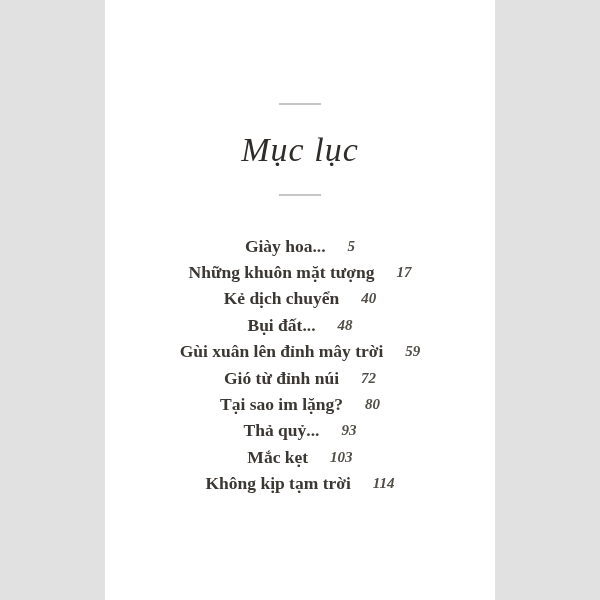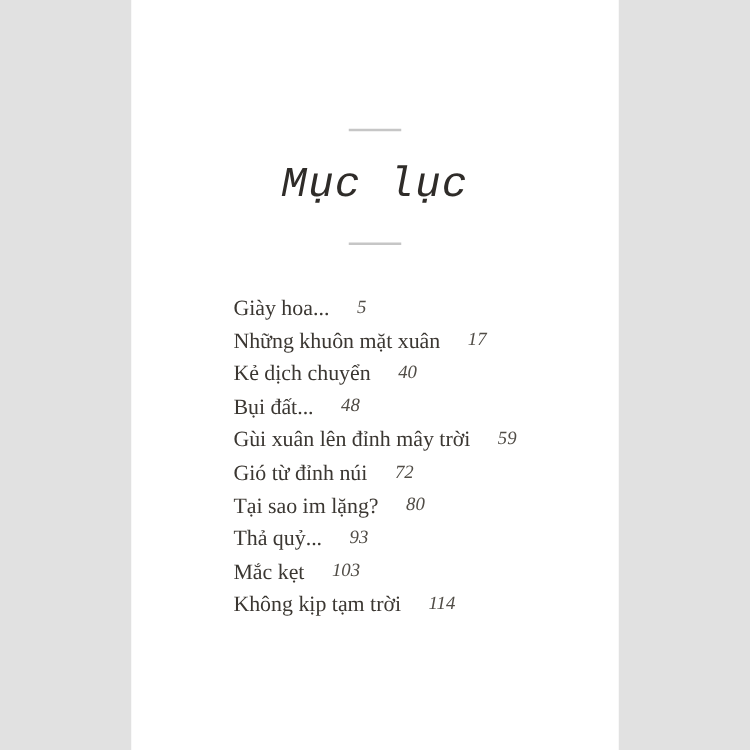--- a/index.html
+++ b/index.html
@@ -31,33 +31,34 @@
     width: 42px;
     height: 2px;
     background: #c6c6c6;
     flex: 0 0 auto;
   }
   .rule-top { margin-top: 103px; }
   .title {
     margin: 0;
     height: 89px;
     line-height: 89px;
-    font-family: Liberation Mono, monospace;
+    font-family: Liberation Serif, serif;
     font-style: italic;
     font-weight: 400;
     font-size: 34px;
     letter-spacing: 1px;
     color: #2f2c29;
     white-space: nowrap;
   }
   .toc {
     margin-top: 37px;
     display: flex;
     flex-direction: column;
-    align-items: flex-start;
+    align-items: center;
+    font-weight: bold;
   }
   .toc-row {
     height: 26.4px;
     display: flex;
     justify-content: center;
     align-items: center;
     gap: 22px;
     white-space: nowrap;
   }
   .toc-title {
@@ -77,21 +78,21 @@
   <div class="page">
     <div class="rule rule-top"></div>
     <h1 class="title">Mục lục</h1>
     <div class="rule rule-bottom"></div>
     <div class="toc">
         <div class="toc-row">
           <span class="toc-title">Giày hoa...</span>
           <span class="toc-page">5</span>
         </div>
         <div class="toc-row">
-          <span class="toc-title">Những khuôn mặt xuân</span>
+          <span class="toc-title">Những khuôn mặt tượng</span>
           <span class="toc-page">17</span>
         </div>
         <div class="toc-row">
           <span class="toc-title">Kẻ dịch chuyển</span>
           <span class="toc-page">40</span>
         </div>
         <div class="toc-row">
           <span class="toc-title">Bụi đất...</span>
           <span class="toc-page">48</span>
         </div>

